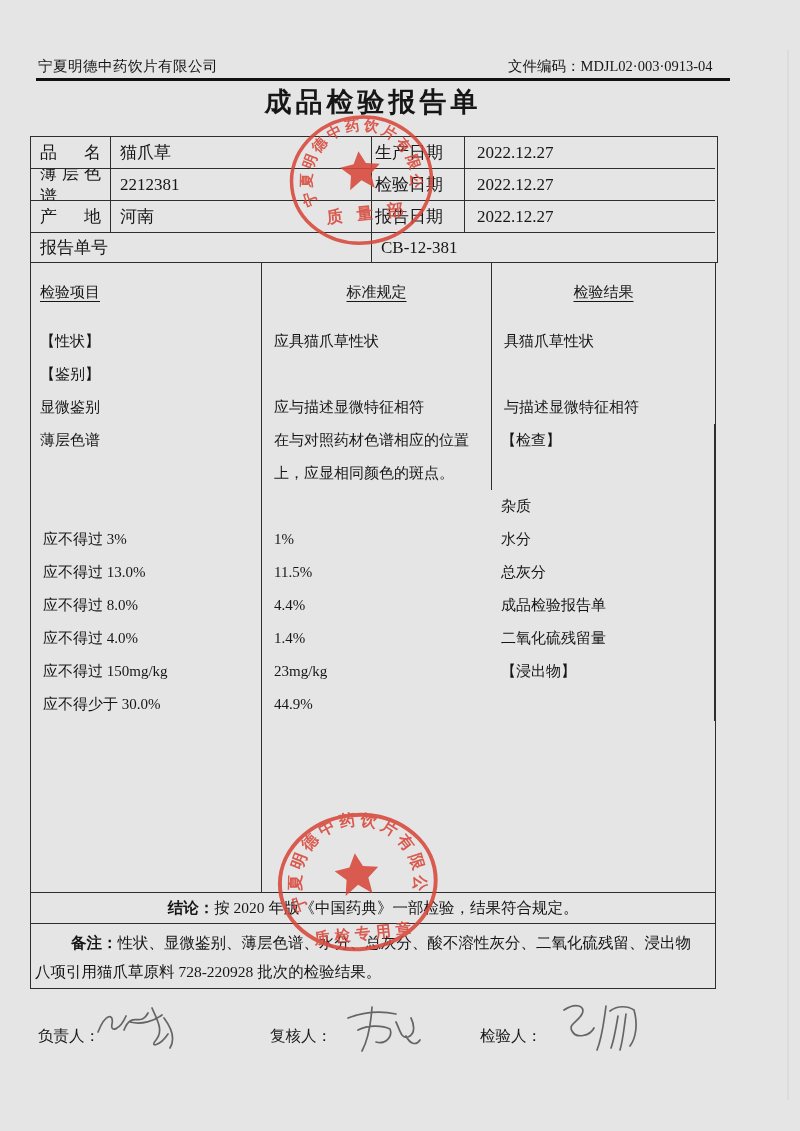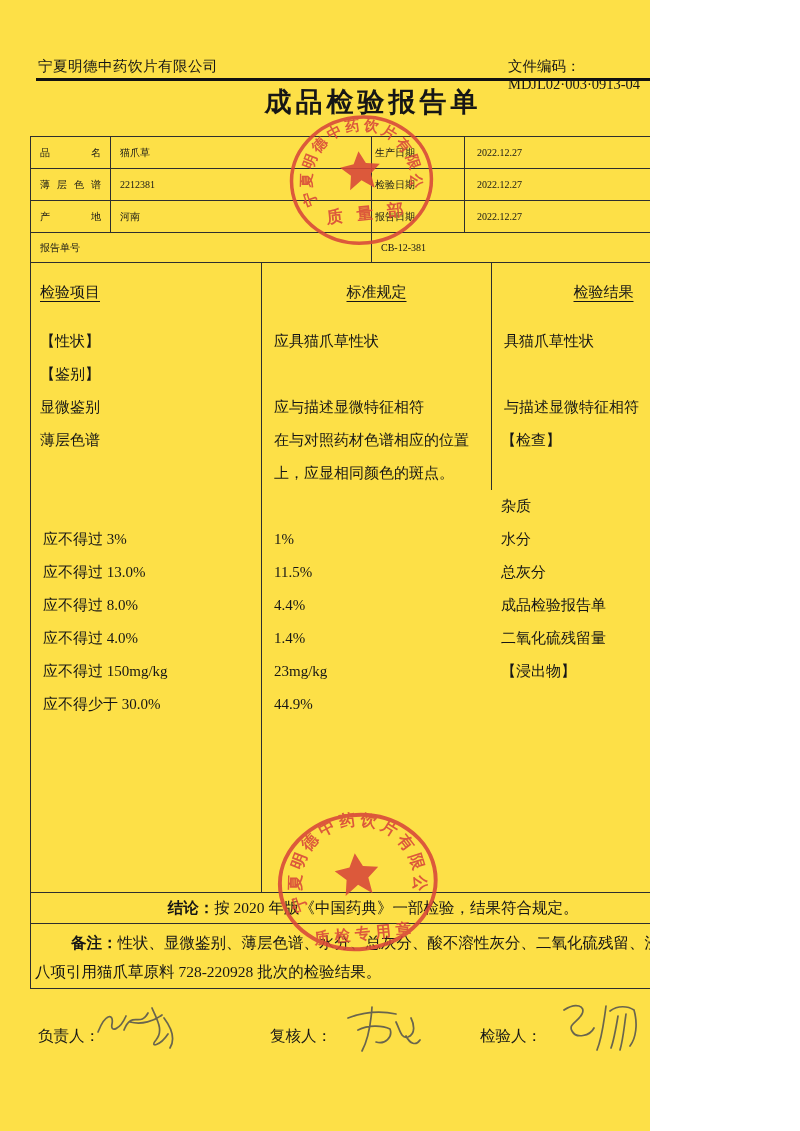--- a/index.html
+++ b/index.html
@@ -1,38 +1,38 @@
 <!DOCTYPE html>
 <html><head>
 <meta charset="utf-8">
 <style>
   :root{
     --ln:#2e2e2e;
     --ink:#161616;
   }
   html,body{margin:0;padding:0;background:#ffffff;}
   .page{
-    position:relative;width:650px;height:1131px;background:#fde047;overflow:hidden;
+    position:relative;width:800px;height:1131px;background:#e5e5e5;overflow:hidden;
     font-family:"Liberation Serif","DejaVu Serif",serif;color:var(--ink);
   }
   
   .scan-edge{position:absolute;left:787px;top:50px;width:2px;height:1050px;background:#dcdcdc;}
 
   
   .hdr-company{position:absolute;left:38px;top:57px;font-size:14.5px;letter-spacing:.5px;}
   .hdr-code{position:absolute;top:57px;left:508px;font-size:14.5px;}
   .hdr-rule{position:absolute;left:36px;top:78px;width:694px;height:2.5px;background:#111;}
 
   .doc-title{position:absolute;left:30px;top:84px;width:686px;margin:0;text-align:center;
     font-size:27px;font-weight:bold;letter-spacing:4px;}
 
   
   .info-table{position:absolute;left:30px;top:136px;width:686px;border:1px solid var(--ln);
     display:grid;grid-template-columns:79px 261px 93px 251px;grid-template-rows:31px 32px 32px 30px;
-    font-size:10px;}
+    font-size:17px;}
   .info-table .cell{display:flex;align-items:center;overflow:hidden;}
   .info-table .bL{border-left:1px solid var(--ln);}
   .info-table .bT{border-top:1px solid var(--ln);}
   .jlabel{display:block;width:100%;padding:0 9px;text-align:justify;text-align-last:justify;}
   .plain{padding-left:9px;}
   .lbl2{padding-left:3px;}
   .val2{padding-left:12px;}
   .span2a{grid-column:1 / 3;}
   .span2b{grid-column:3 / 5;}
 

